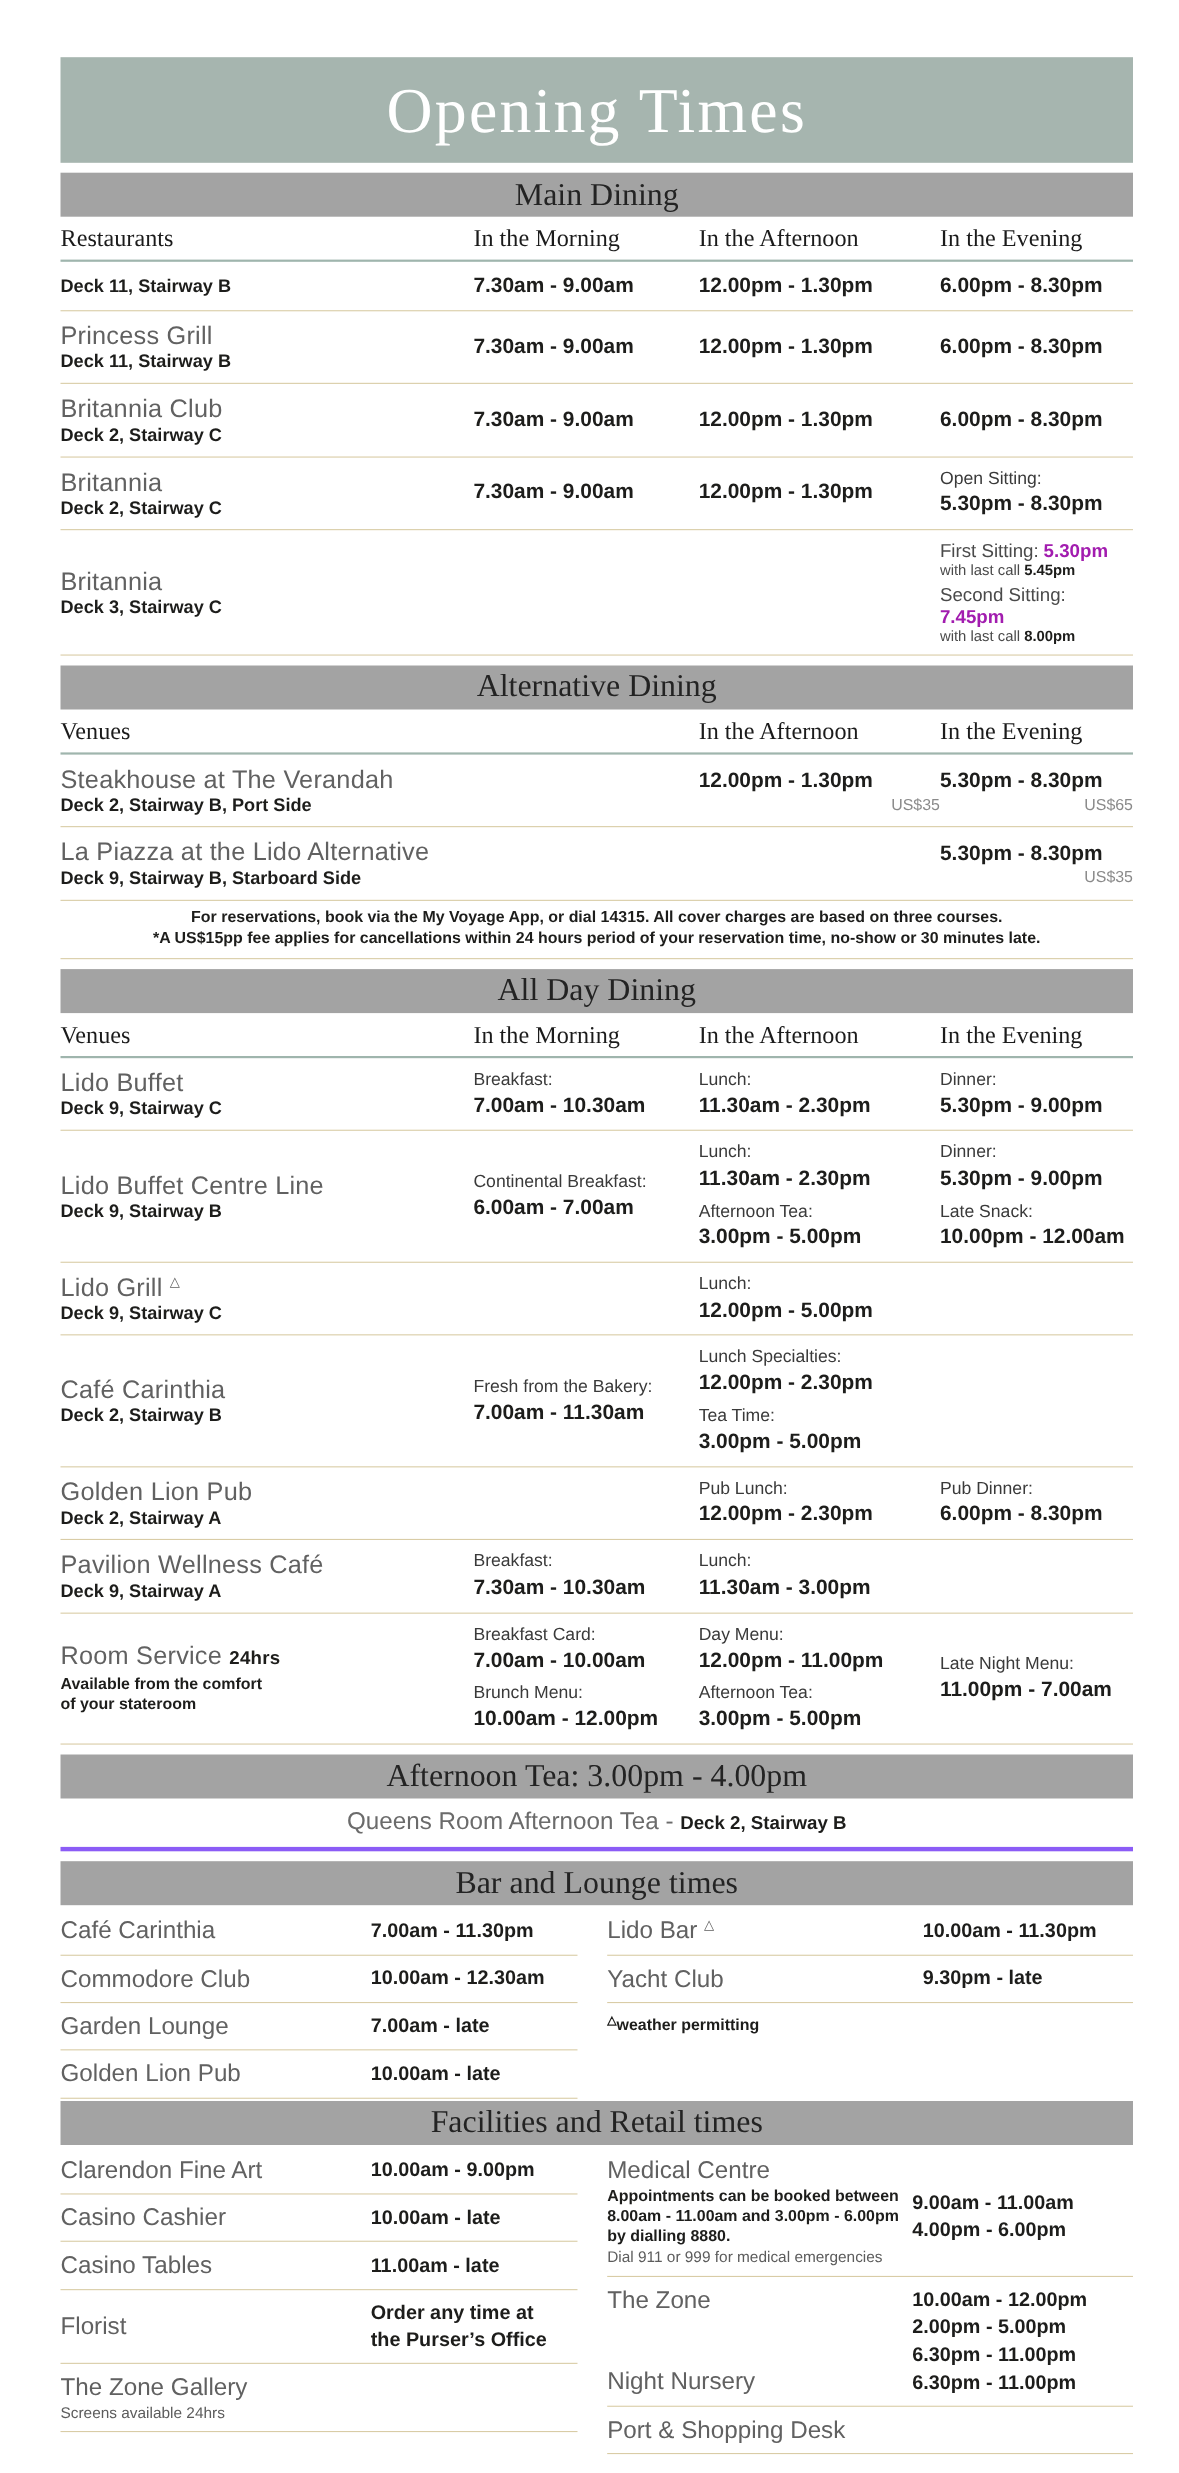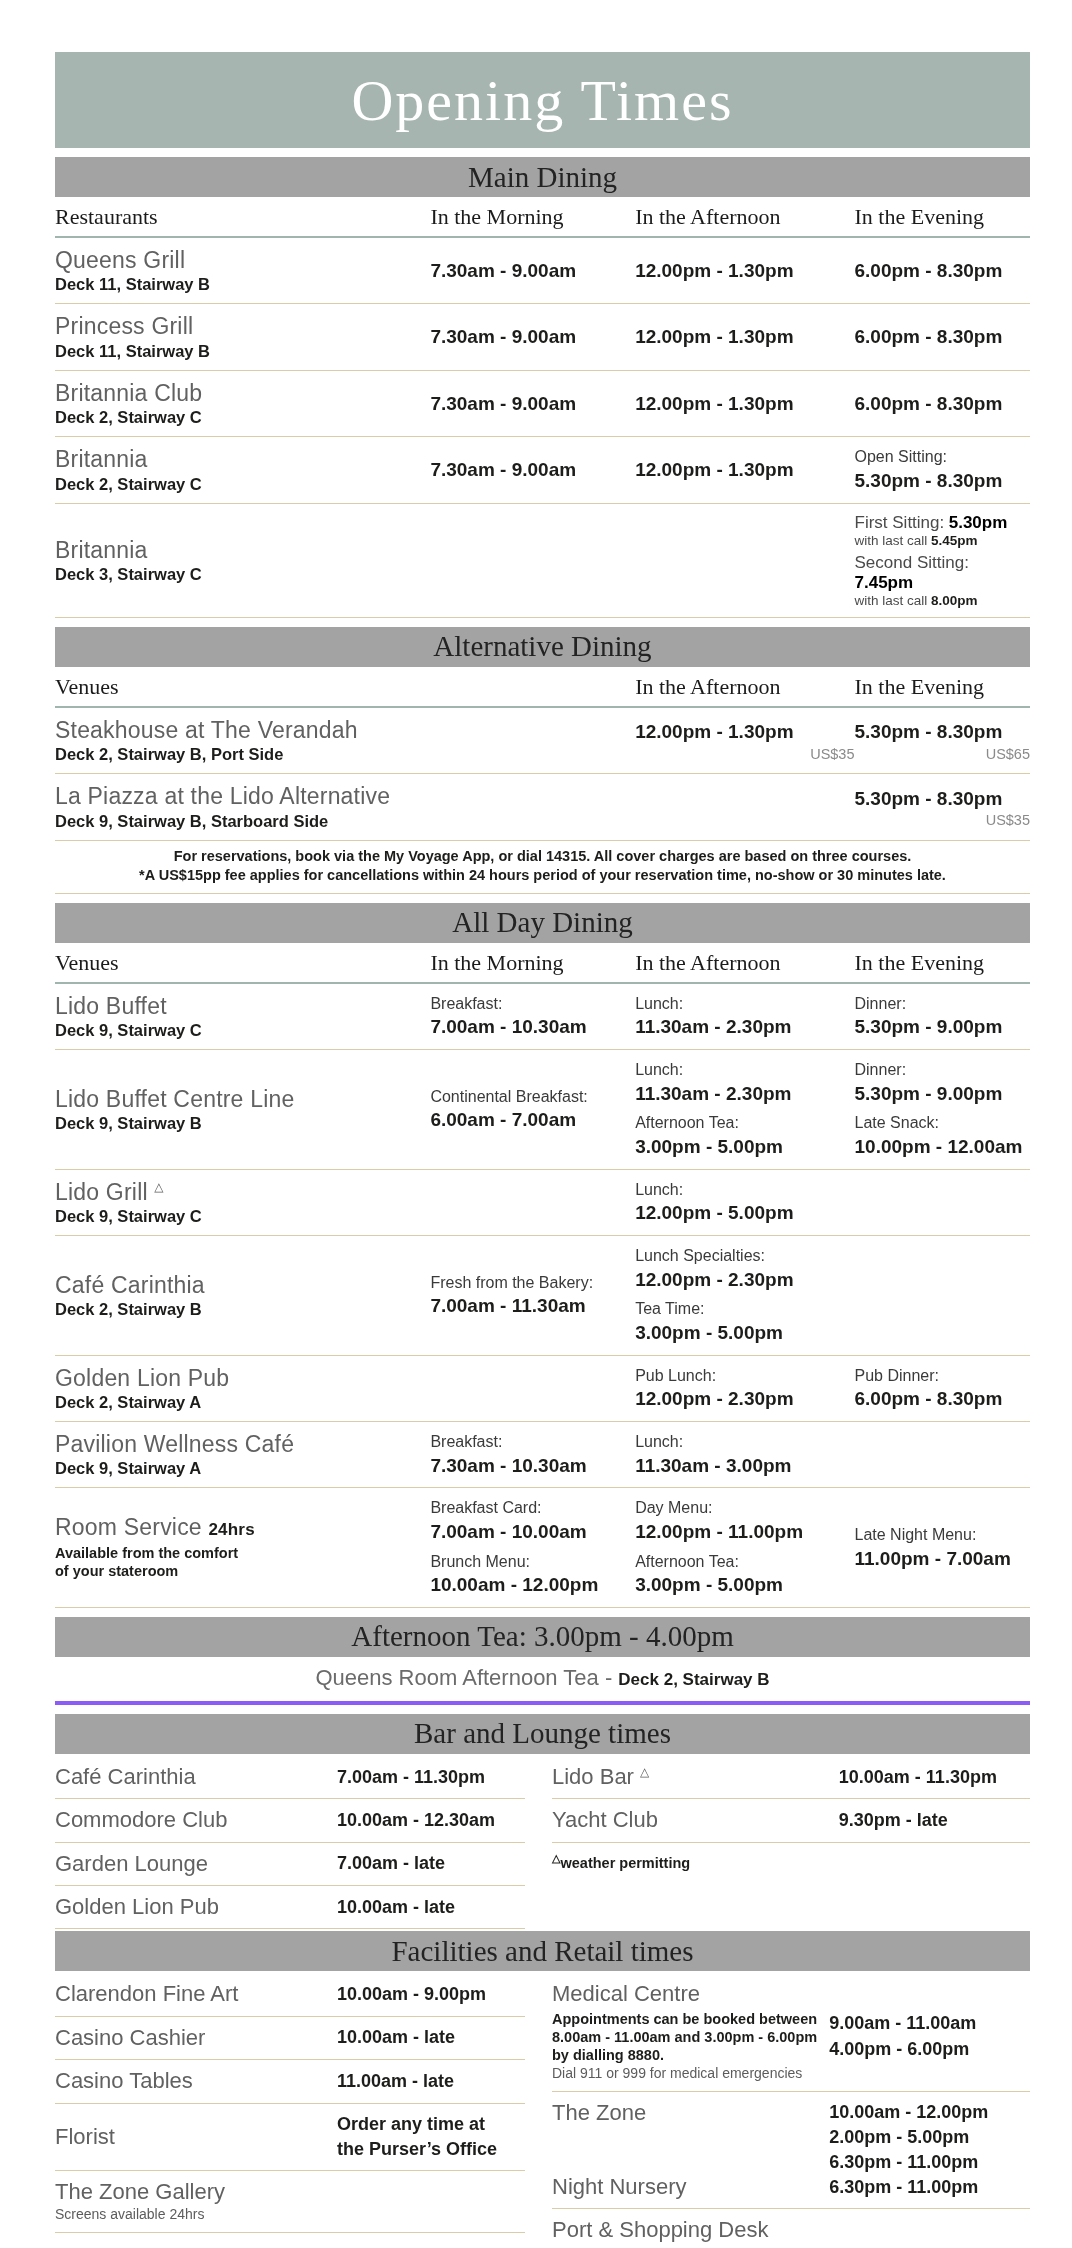--- a/index.html
+++ b/index.html
@@ -37,21 +37,21 @@
   .vloc  { font-size:16.5px; font-weight:bold; color:#1d1d1b; margin-top:2px; }
   .time  { font-size:19px; font-weight:bold; color:#1d1d1b; line-height:1.35; }
   .tlabel{ font-size:16px; color:#3a3a3a; line-height:1.35; }
   .price { font-size:14.5px; color:#8a8a8a; margin-top:1px;text-align:right; }
   .pair + .pair { margin-top:6px; }
   .sup { font-size:12px; vertical-align:super; color:#616161; }
   .sup-dark { font-size:11px; vertical-align:super; color:#1d1d1b; font-weight:bold; }
 
   
   .sit-line { font-size:17px; color:#4a4a4a; }
-  .sit-time { font-size:17px; font-weight:bold; color:#000000; }
+  .sit-time { font-size:17px; font-weight:bold; color:#a21caf; }
   .sit-note { font-size:13.5px; color:#4a4a4a; }
   .sit-note b { color:#1d1d1b; }
   .sit-block + .sit-block { margin-top:5px; }
 
   
   .center-notes { text-align:center; font-size:14.5px; font-weight:bold; color:#1d1d1b;
                   line-height:1.35; padding:6px 0 7px 0; border-bottom:1px solid #d9cca6; }
 
   
   .tea-line { text-align:center; padding:8px 0 10px 0; border-bottom:4px solid #8b5cf6; }
@@ -85,21 +85,20 @@
   </div>
   <div class="t4 thead">
     <div>Restaurants</div>
     <div>In the Morning</div>
     <div>In the Afternoon</div>
     <div>In the Evening</div>
   </div>
 
   <div class="t4 row">
     <div>
-      <div class="vname">Queens Grill</div>
       <div class="vloc">Deck 11, Stairway B</div>
     </div>
     <div class="time">7.30am - 9.00am</div>
     <div class="time">12.00pm - 1.30pm</div>
     <div class="time">6.00pm - 8.30pm</div>
   </div>
 
   <div class="t4 row">
     <div>
       <div class="vname">Princess Grill</div>

